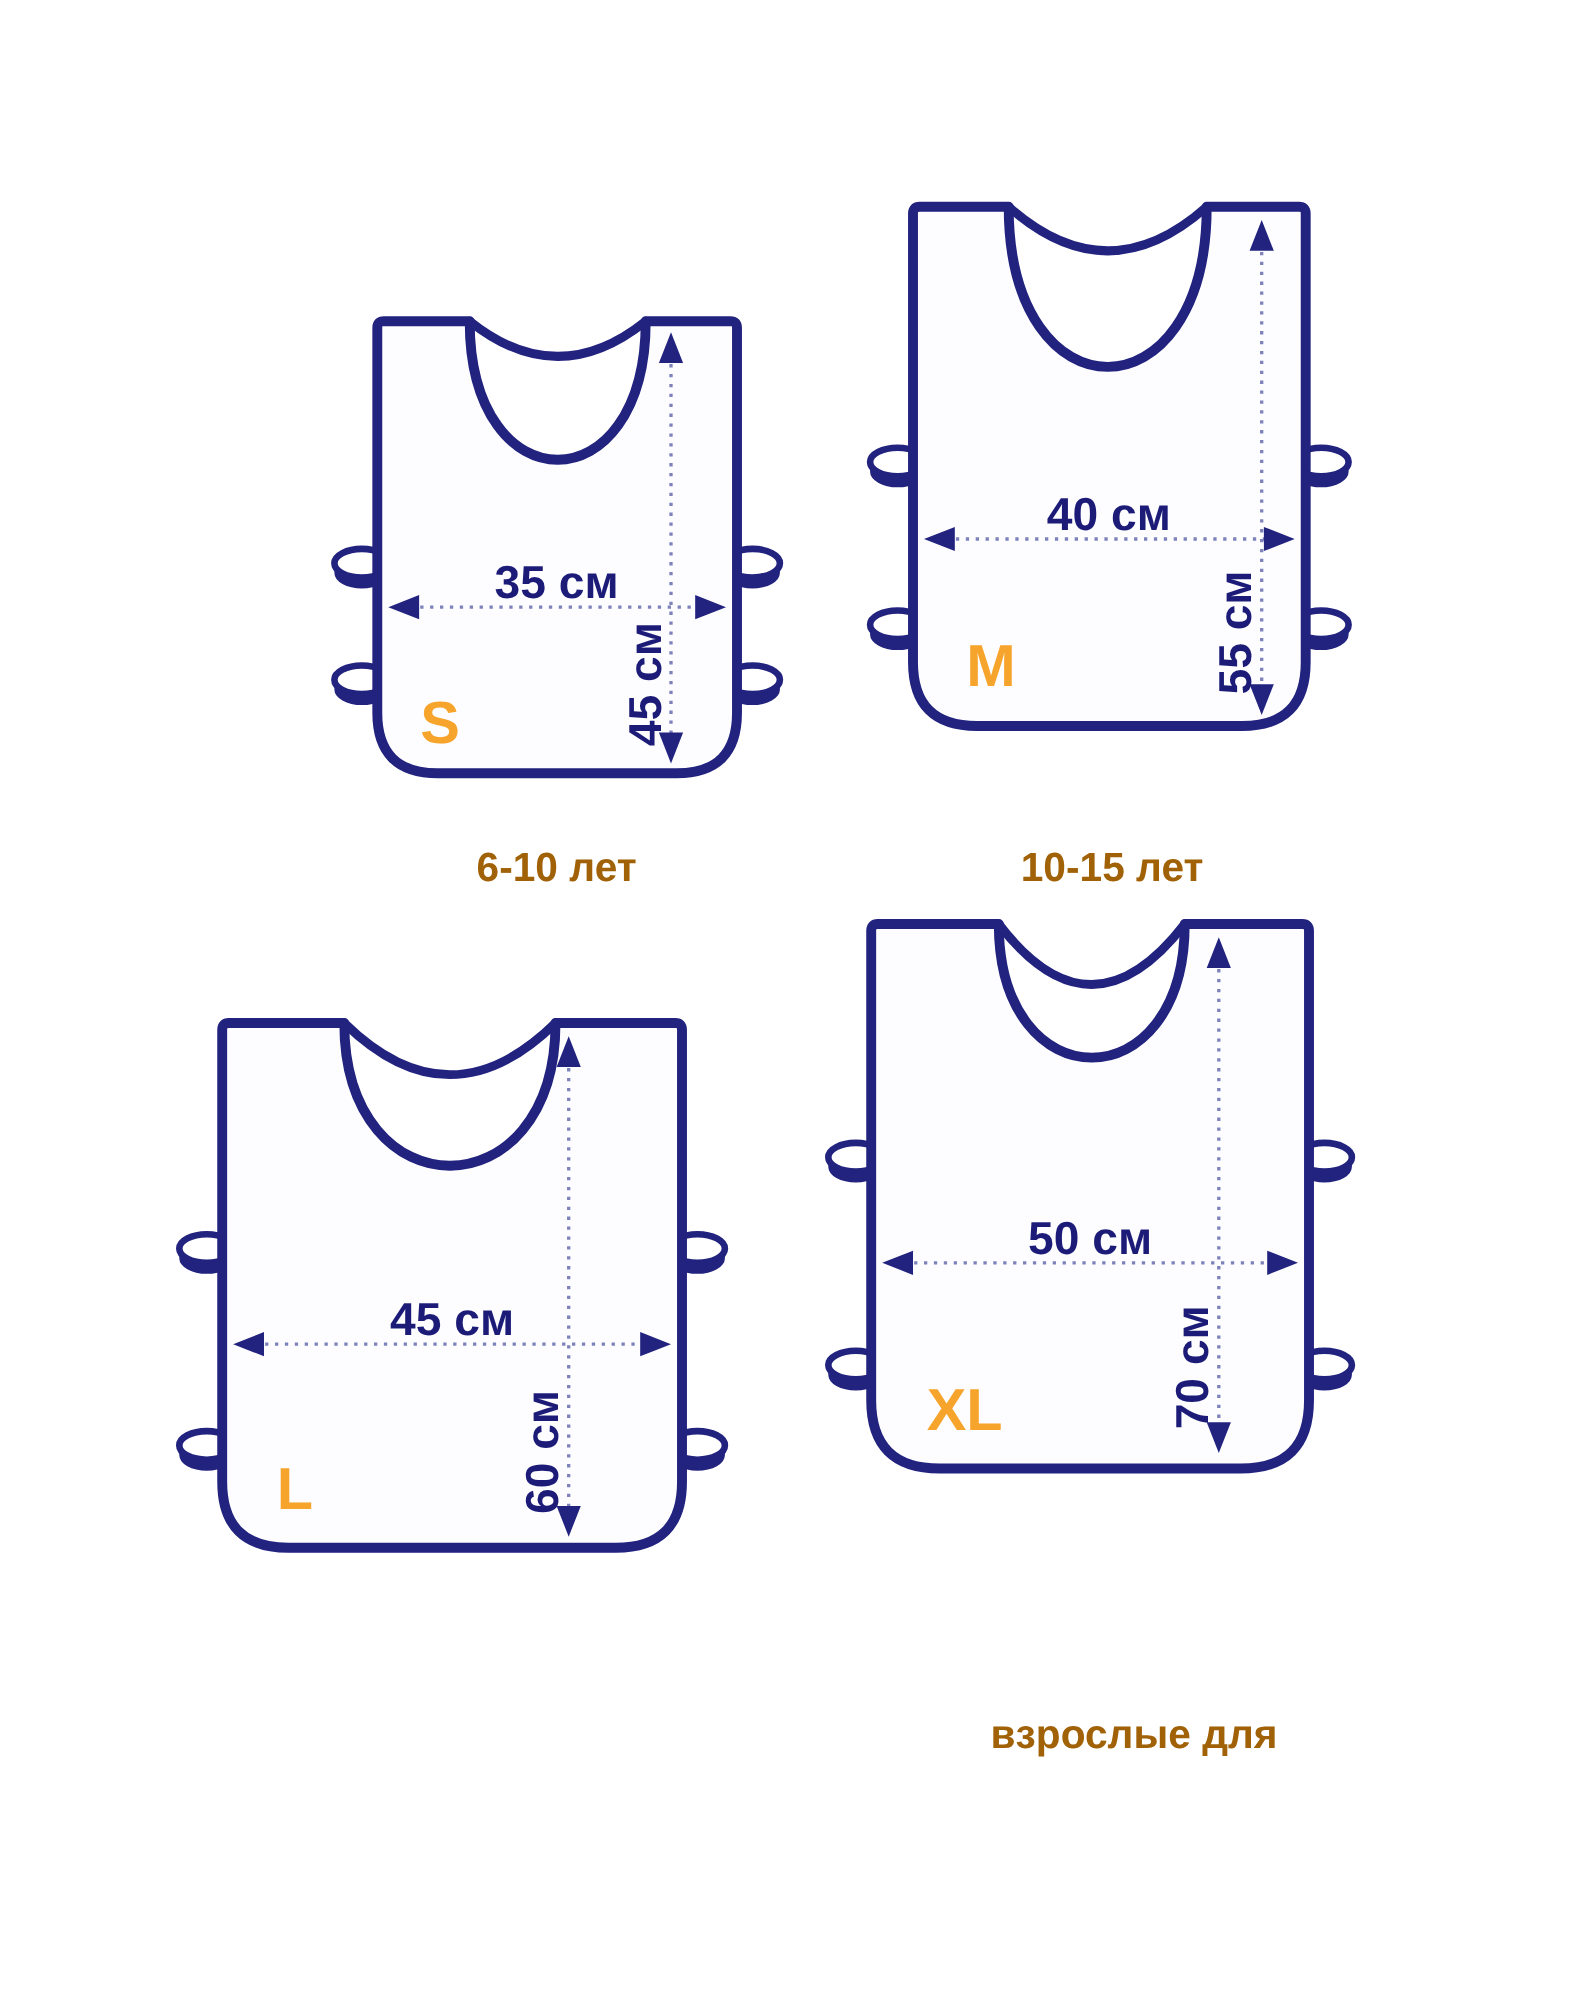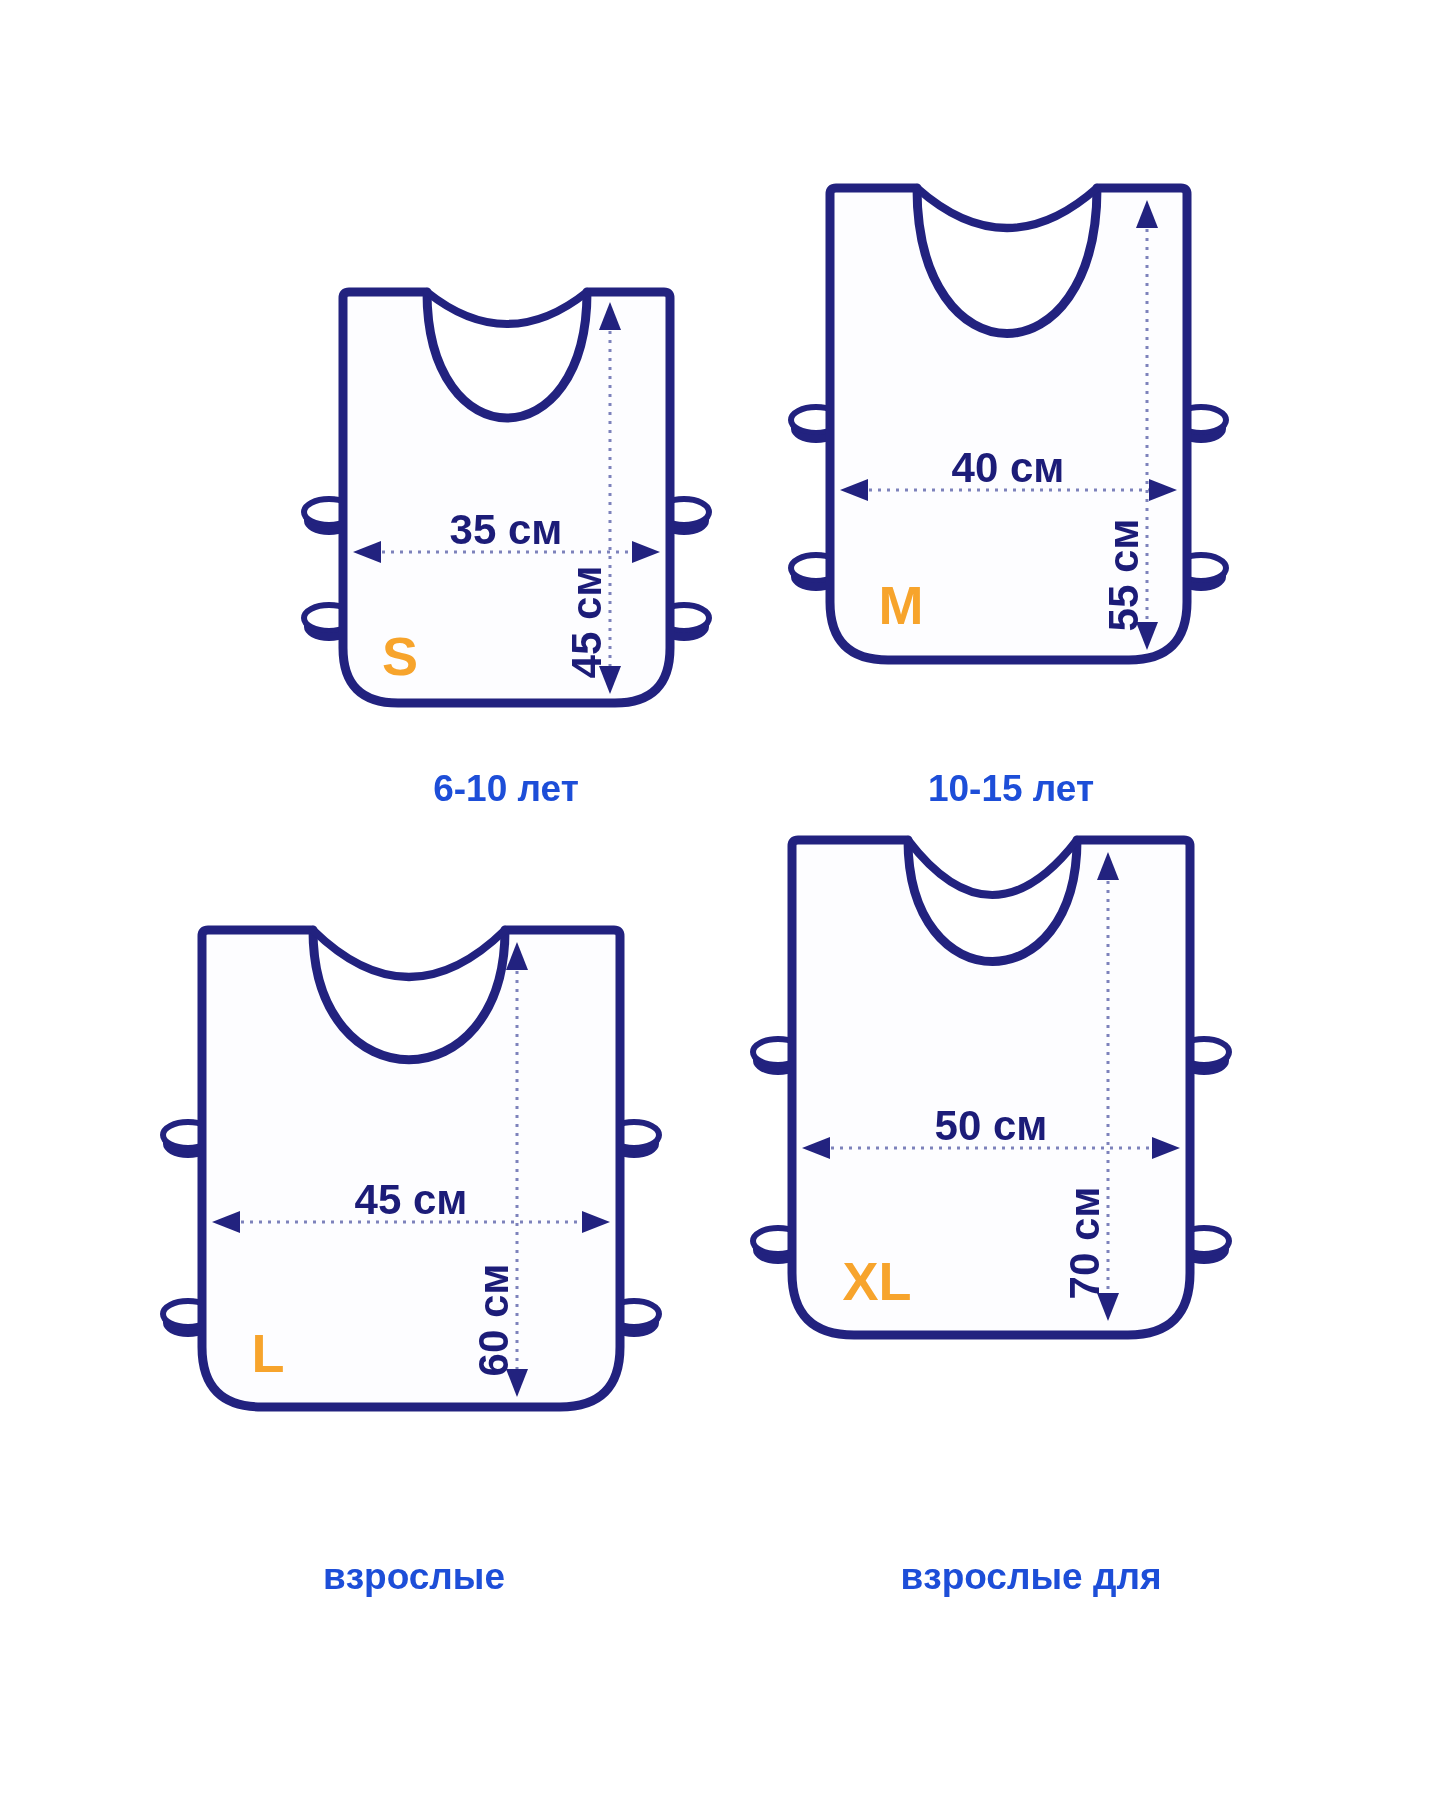--- a/index.html
+++ b/index.html
@@ -8,21 +8,21 @@
   svg.vest{position:absolute;overflow:visible;}
   .body{fill:#fdfdff;stroke:#22227f;stroke-width:9;stroke-linejoin:round;}
   .arc{fill:none;stroke:#22227f;stroke-width:8;stroke-linecap:round;}
   .loopEl{fill:#ffffff;stroke:#22227f;stroke-width:6;}
   .loopFill{fill:#22227f;}
   .dot{stroke:#7d82bb;stroke-width:3;stroke-dasharray:3 6;fill:none;}
   .dim polygon{fill:#22227f;}
   .dimtext{font-size:42px;font-weight:bold;fill:#1c1c78;}
   .sizeletter{font-size:54px;font-weight:bold;fill:#f7a42c;}
   .caption{position:absolute;text-align:center;font-size:37px;font-weight:bold;
-           color:#1d4ed8;line-height:48px;white-space:nowrap;}
+           color:#a16207;line-height:48px;white-space:nowrap;}
 </style>
 </head>
 <body>
 
 <div class="canvas">
 
   <svg width="0" height="0" style="position:absolute">
     <defs>
       <g id="loopL">
         <ellipse class="loopEl" cx="-14" cy="-5" rx="25" ry="13"></ellipse>
@@ -97,21 +97,20 @@
       <text class="dimtext" x="209" y="284" text-anchor="middle">45 см</text>
     </g>
     <g class="dim">
       <line class="dot" x1="315" y1="32" x2="315" y2="447"></line>
       <polygon points="315,12 304,40 326,40"></polygon>
       <polygon points="315,467 304,439 326,439"></polygon>
       <text class="dimtext" transform="translate(291,390) rotate(-90)" text-anchor="middle" dominant-baseline="central">60 см</text>
     </g>
     <text class="sizeletter" x="66" y="442" text-anchor="middle">L</text>
   </svg>
-  <div class="caption" style="left:264px;top:1553px;width:300px">взрослые</div>
 
   <svg class="vest" style="left:792px;top:840px" width="398" height="495" viewBox="0 0 398 495">
     <g>
       <use href="#loopL" transform="translate(0,217)"></use>
       <use href="#loopL" transform="translate(0,406)"></use>
       <use href="#loopL" transform="translate(398,217) scale(-1,1)"></use>
       <use href="#loopL" transform="translate(398,406) scale(-1,1)"></use>
     </g>
     <path class="body" d="M 6,0 H 116 C 116,162 285,162 285,0 H 392 Q 398,0 398,6 V 433 Q 398,495 336,495 H 62 Q 0,495 0,433 V 6 Q 0,0 6,0 Z"></path>
     <path class="arc" d="M 116,0 Q 200,110 285,0"></path>

